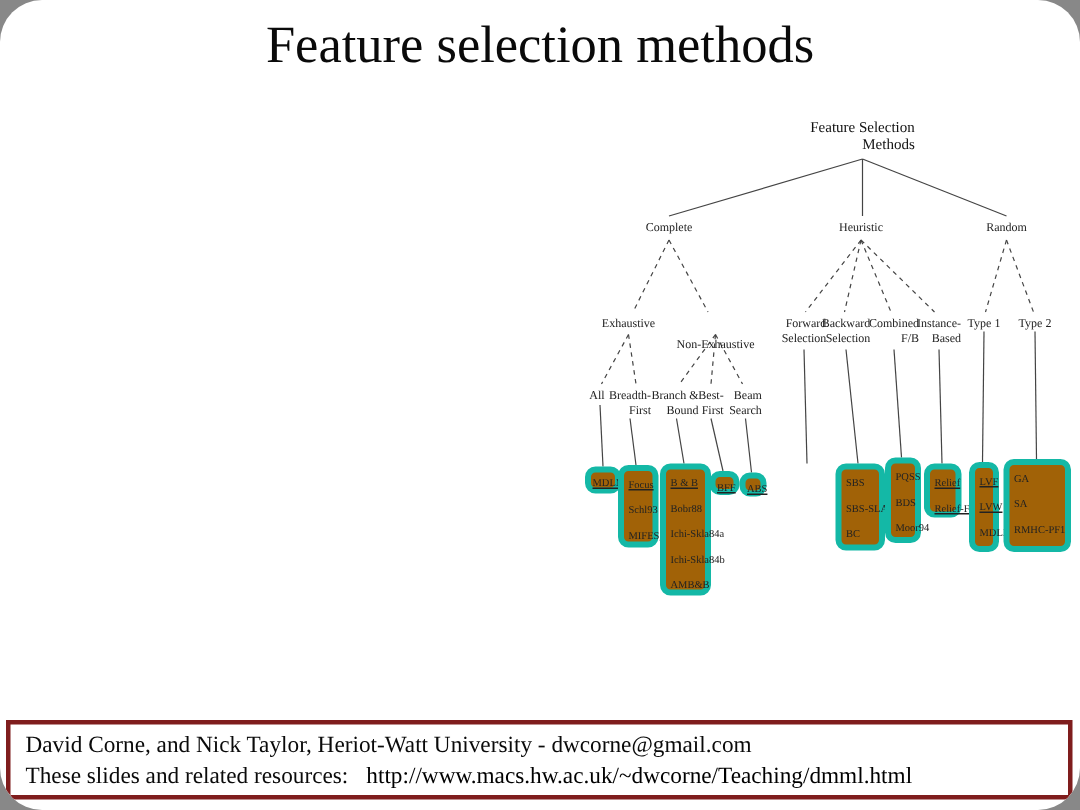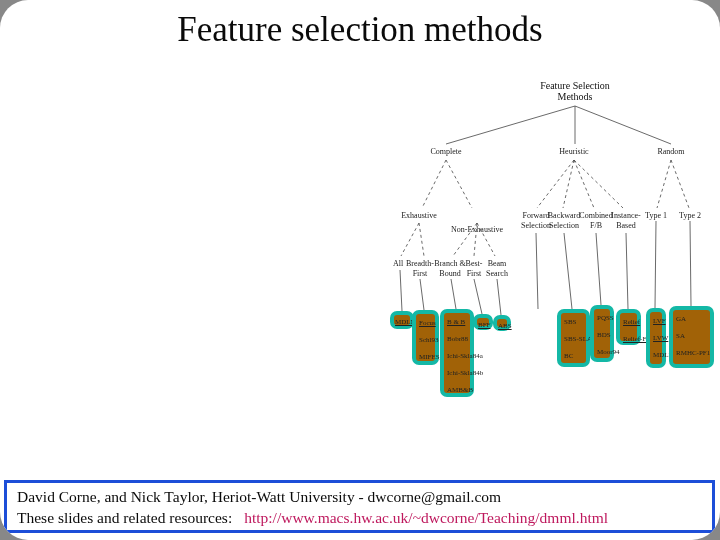--- a/index.html
+++ b/index.html
@@ -14,42 +14,42 @@
   }
   .body-block{position:absolute;left:61px;top:160px;width:320px;}
   .bline{font-size:28px;line-height:38px;white-space:nowrap;}
   .bline.indent{padding-left:34px;}
   .bline.pgap{margin-top:9px;}
 
   
   .diagram{position:absolute;left:360px;top:73px;width:358px;height:392px;}
   .diagram svg{position:absolute;left:0;top:0;}
   .nlabel{
-    position:absolute;transform:translateX(-50%);text-align:center;
+    position:absolute;transform:translateX(-50%);text-align:right;
     font-size:8px;line-height:10px;white-space:pre-line;color:#222;
   }
   .nlabel.root{font-size:10px;line-height:11px;color:#111;}
   .leaf{
     position:absolute;border:4px solid #14b8a6;border-radius:7px;
     background:#a16207;box-sizing:border-box;padding:1px 3px;
   }
   .leaf .it{font-size:7px;line-height:17px;white-space:nowrap;color:#222;}
   .leaf.sm{text-align:center;padding:1px 1px;}
   .leaf.sm .it{line-height:12px;}
   .u{text-decoration:underline;}
 
   
   .footer{
     position:absolute;left:4px;right:5px;top:480px;height:53px;
-    border:3px solid #1d4ed8;box-sizing:border-box;padding:3px 10px;
+    border:3px solid #7f1d1d;box-sizing:border-box;padding:3px 10px;
     background:#fff;
   }
   .footer .f1{font-size:15.5px;line-height:21px;color:#0a0a0a;white-space:nowrap;}
   .footer .f2{font-size:15.5px;line-height:21px;color:#0a0a0a;white-space:nowrap;}
-  .footer .flink{color:#be185d;margin-left:12px;text-decoration:none;}
+  .footer .flink{color:#000000;margin-left:12px;text-decoration:none;}
 </style>
 </head>
 <body>
 
 <div class="slide">
 
   <div class="title">Feature selection methods</div>
 
 
   <div class="diagram">

